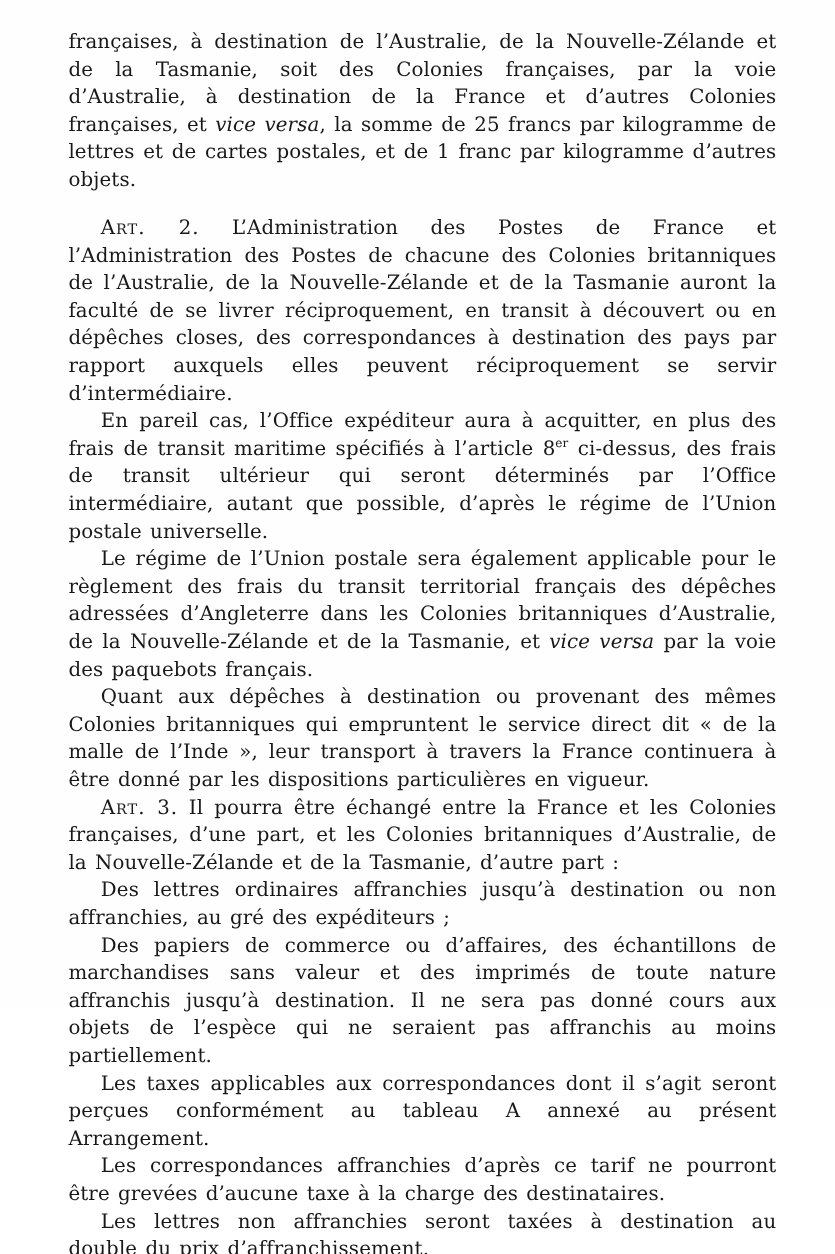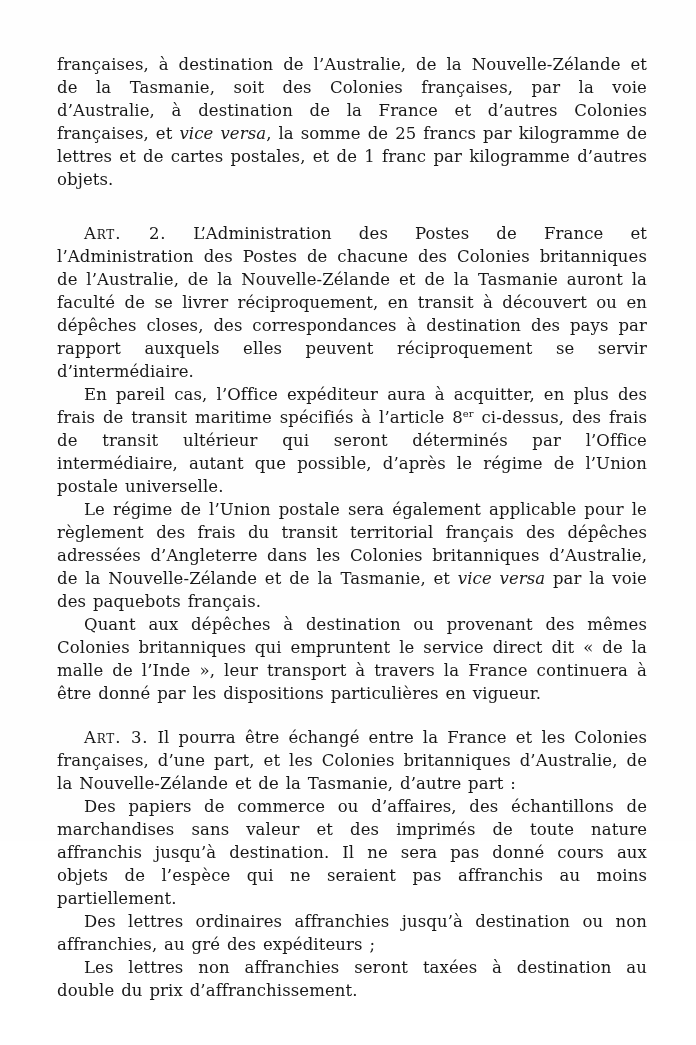--- a/index.html
+++ b/index.html
@@ -10,37 +10,36 @@
     overflow: hidden;
   }
   .page {
     width: 696px;
     height: 841px;
     background: #fefefe;
     color: #181818;
     font-family: "DejaVu Serif", "Liberation Serif", serif;
     font-size: 16.5px;
     line-height: 23px;
-    padding: 53px 49px 0 57px;
+    padding: 23px 49px 0 57px;
     text-align: justify;
     letter-spacing: 0.1px;
     word-spacing: 1.5px;
   }
   .page p {
     text-indent: 27px;
     text-align: justify;
   }
   .page p.no-indent {
     text-indent: 0;
   }
   .page p.section-start {
-    margin-top: 31px;
+    margin-top: 17px;
   }
   .page p.section-start-lg {
-    margin-top: 21px;
   }
   .sc {
     font-variant: small-caps;
     letter-spacing: 0.8px;
   }
   .it {
     font-style: italic;
   }
   sup {
     font-size: 10px;
@@ -58,21 +57,23 @@
   <p class="section-start"><span class="sc">Art. 2.</span><span> L’Administration des Postes de France et l’Administration des Postes de chacune des Colonies britanniques de l’Australie, de la Nouvelle-Zélande et de la Tasmanie auront la faculté de se livrer réciproquement, en transit à découvert ou en dépêches closes, des correspondances à destination des pays par rapport auxquels elles peuvent réciproquement se servir d’intermédiaire.</span></p>
 
   <p><span>En pareil cas, l’Office expéditeur aura à acquitter, en plus des frais de transit maritime spécifiés à l’article 8</span><sup>er</sup><span> ci-dessus, des frais de transit ultérieur qui seront déterminés par l’Office intermédiaire, autant que possible, d’après le régime de l’Union postale universelle.</span></p>
 
   <p><span>Le régime de l’Union postale sera également applicable pour le règlement des frais du transit territorial français des dépêches adressées d’Angleterre dans les Colonies britanniques d’Australie, de la Nouvelle-Zélande et de la Tasmanie, et </span><span class="it">vice versa</span><span> par la voie des paquebots français.</span></p>
 
   <p><span>Quant aux dépêches à destination ou provenant des mêmes Colonies britanniques qui empruntent le service direct dit « de la malle de l’Inde », leur transport à travers la France continuera à être donné par les dispositions particulières en vigueur.</span></p>
 
   <p class="section-start-lg"><span class="sc">Art. 3.</span><span> Il pourra être échangé entre la France et les Colonies françaises, d’une part, et les Colonies britanniques d’Australie, de la Nouvelle-Zélande et de la Tasmanie, d’autre part :</span></p>
 
+  <p><span>Des lettres ordinaires affranchies jusqu’à destination ou non affranchies, au gré des expéditeurs ;</span></p>
+
   <p><span>Des papiers de commerce ou d’affaires, des échantillons de marchandises sans valeur et des imprimés de toute nature affranchis jusqu’à destination. Il ne sera pas donné cours aux objets de l’espèce qui ne seraient pas affranchis au moins partiellement.</span></p>
 
-  <p><span>Des lettres ordinaires affranchies jusqu’à destination ou non affranchies, au gré des expéditeurs ;</span></p>
+  <p><span>Les taxes applicables aux correspondances dont il s’agit seront perçues conformément au tableau A annexé au présent Arrangement.</span></p>
 
-
+  <p><span>Les correspondances affranchies d’après ce tarif ne pourront être grevées d’aucune taxe à la charge des destinataires.</span></p>
 
   <p><span>Les lettres non affranchies seront taxées à destination au double du prix d’affranchissement.</span></p>
 
 </div>
 
 </body></html>

